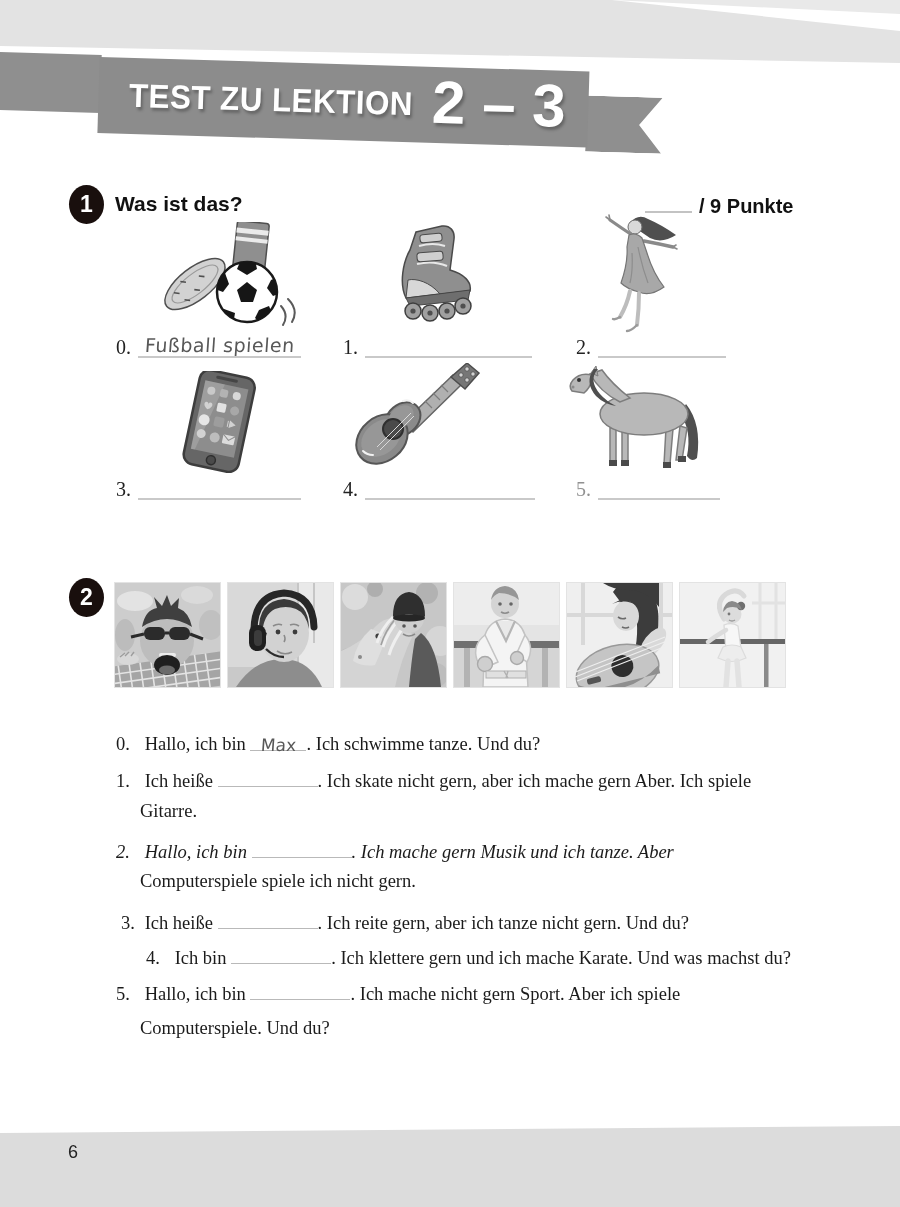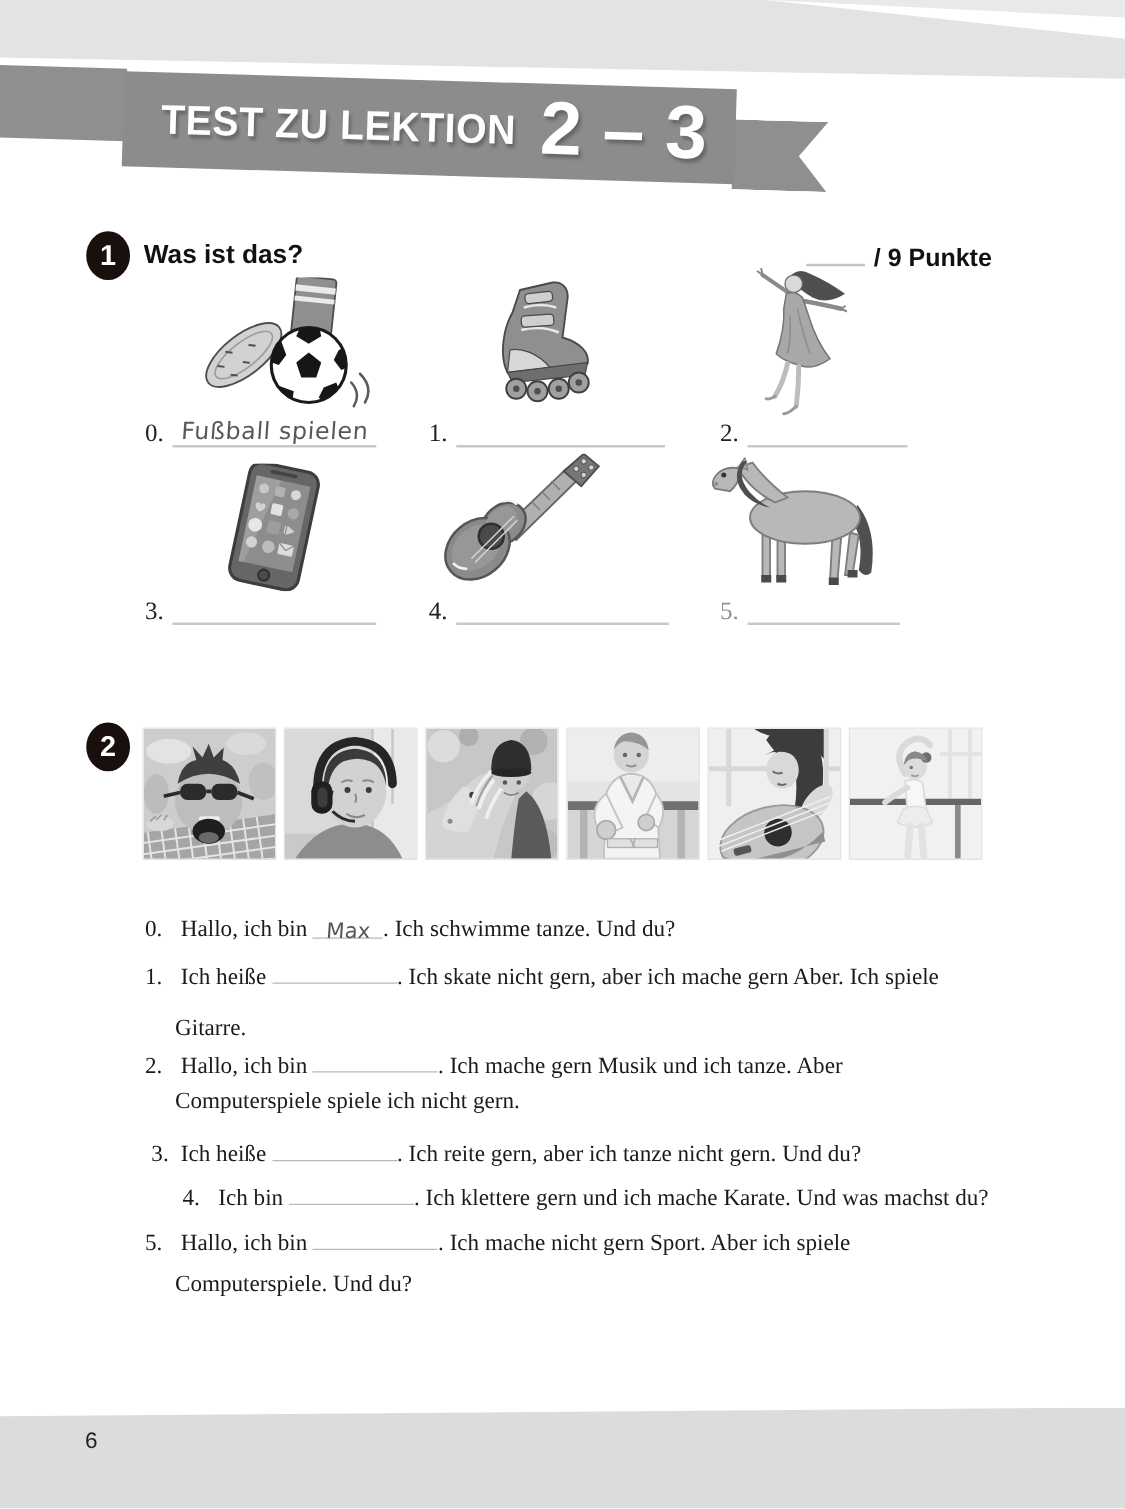--- a/index.html
+++ b/index.html
@@ -394,22 +394,22 @@
     <div class="tline" style="top:5px;">
       <span class="tnum">0.</span>
       <span>Hallo, ich bin</span>
       <span class="blank2" style="width:56px;"><span class="handwrite">Max</span></span><span>. Ich schwimme tanze. Und du?</span>
     </div>
     <div class="tline" style="top:41px;">
       <span class="tnum">1.</span>
       <span>Ich heiße</span>
       <span class="blank2" style="width:100px;"></span><span>. Ich skate nicht gern, aber ich mache gern Aber. Ich spiele</span>
     </div>
-    <div class="tcont" style="top:84px;">Gitarre.</div>
-    <div class="tline" style="top:112px;">
+    <div class="tcont" style="top:72px;">Gitarre.</div>
+    <div class="tline" style="top:112px;font-style:italic;">
       <span class="tnum">2.</span>
       <span>Hallo, ich bin</span>
       <span class="blank2" style="width:100px;"></span><span>. Ich mache gern Musik und ich tanze. Aber</span>
     </div>
     <div class="tcont" style="top:142px;">Computerspiele spiele ich nicht gern.</div>
     <div class="tline" style="top:183px;text-align:center;">
       <span class="tnum">3.</span>
       <span>Ich heiße</span>
       <span class="blank2" style="width:100px;"></span><span>. Ich reite gern, aber ich tanze nicht gern. Und du?</span>
     </div>

